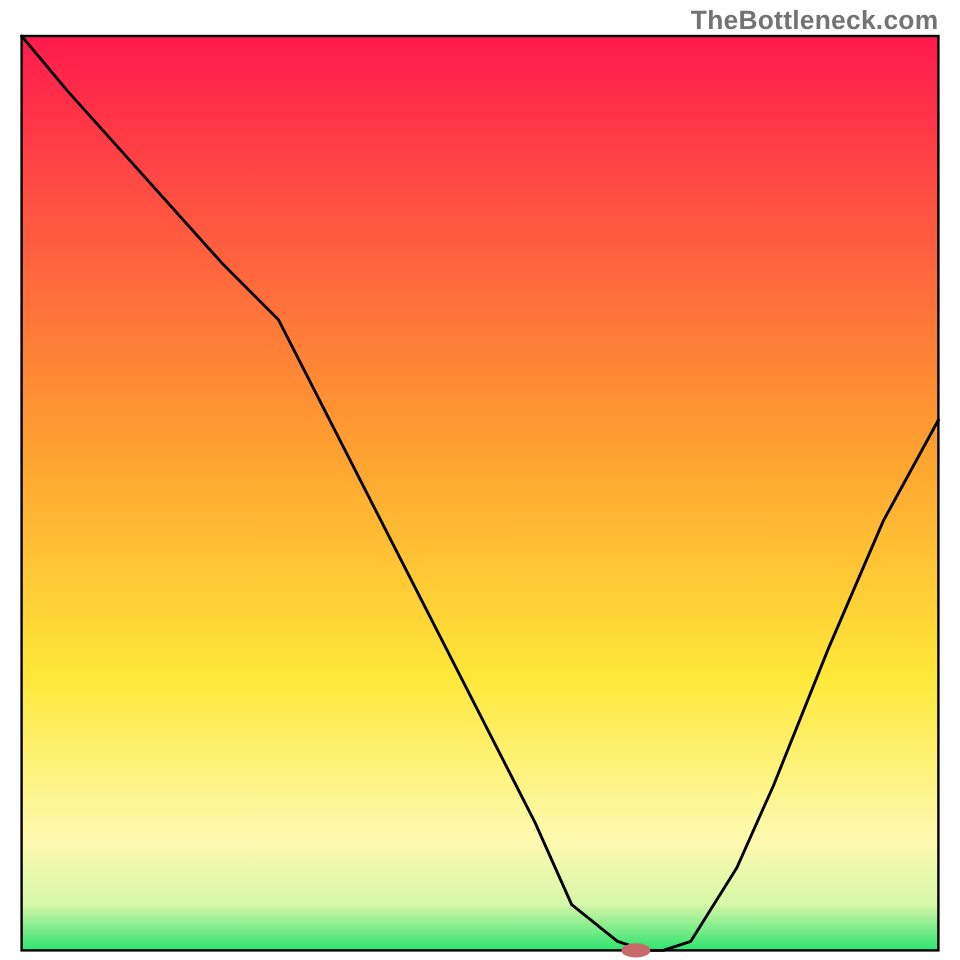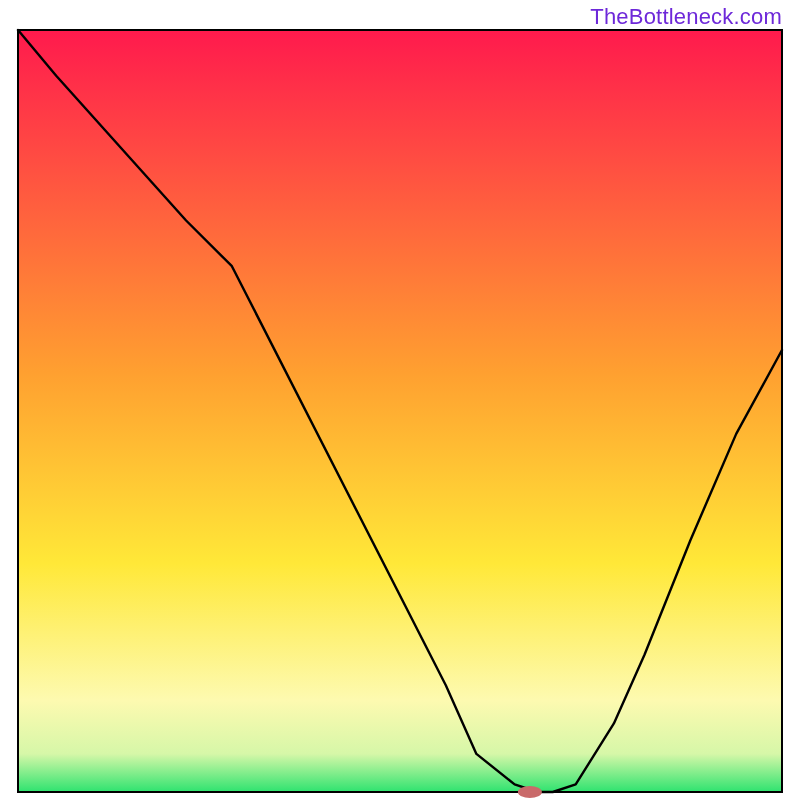--- a/index.html
+++ b/index.html
@@ -13,22 +13,22 @@
   .container {
     position: relative;
     width: 800px;
     height: 800px;
   }
   .watermark {
     position: absolute;
     top: 4px;
     right: 18px;
     font-size: 22px;
-    font-weight: normal;
-    color: #6d28d9;
+    font-weight: bold;
+    color: #737373;
     letter-spacing: 0.2px;
     z-index: 10;
   }
   svg {
     position: absolute;
     top: 0;
     left: 0;
   }
 </style>
 </head>

